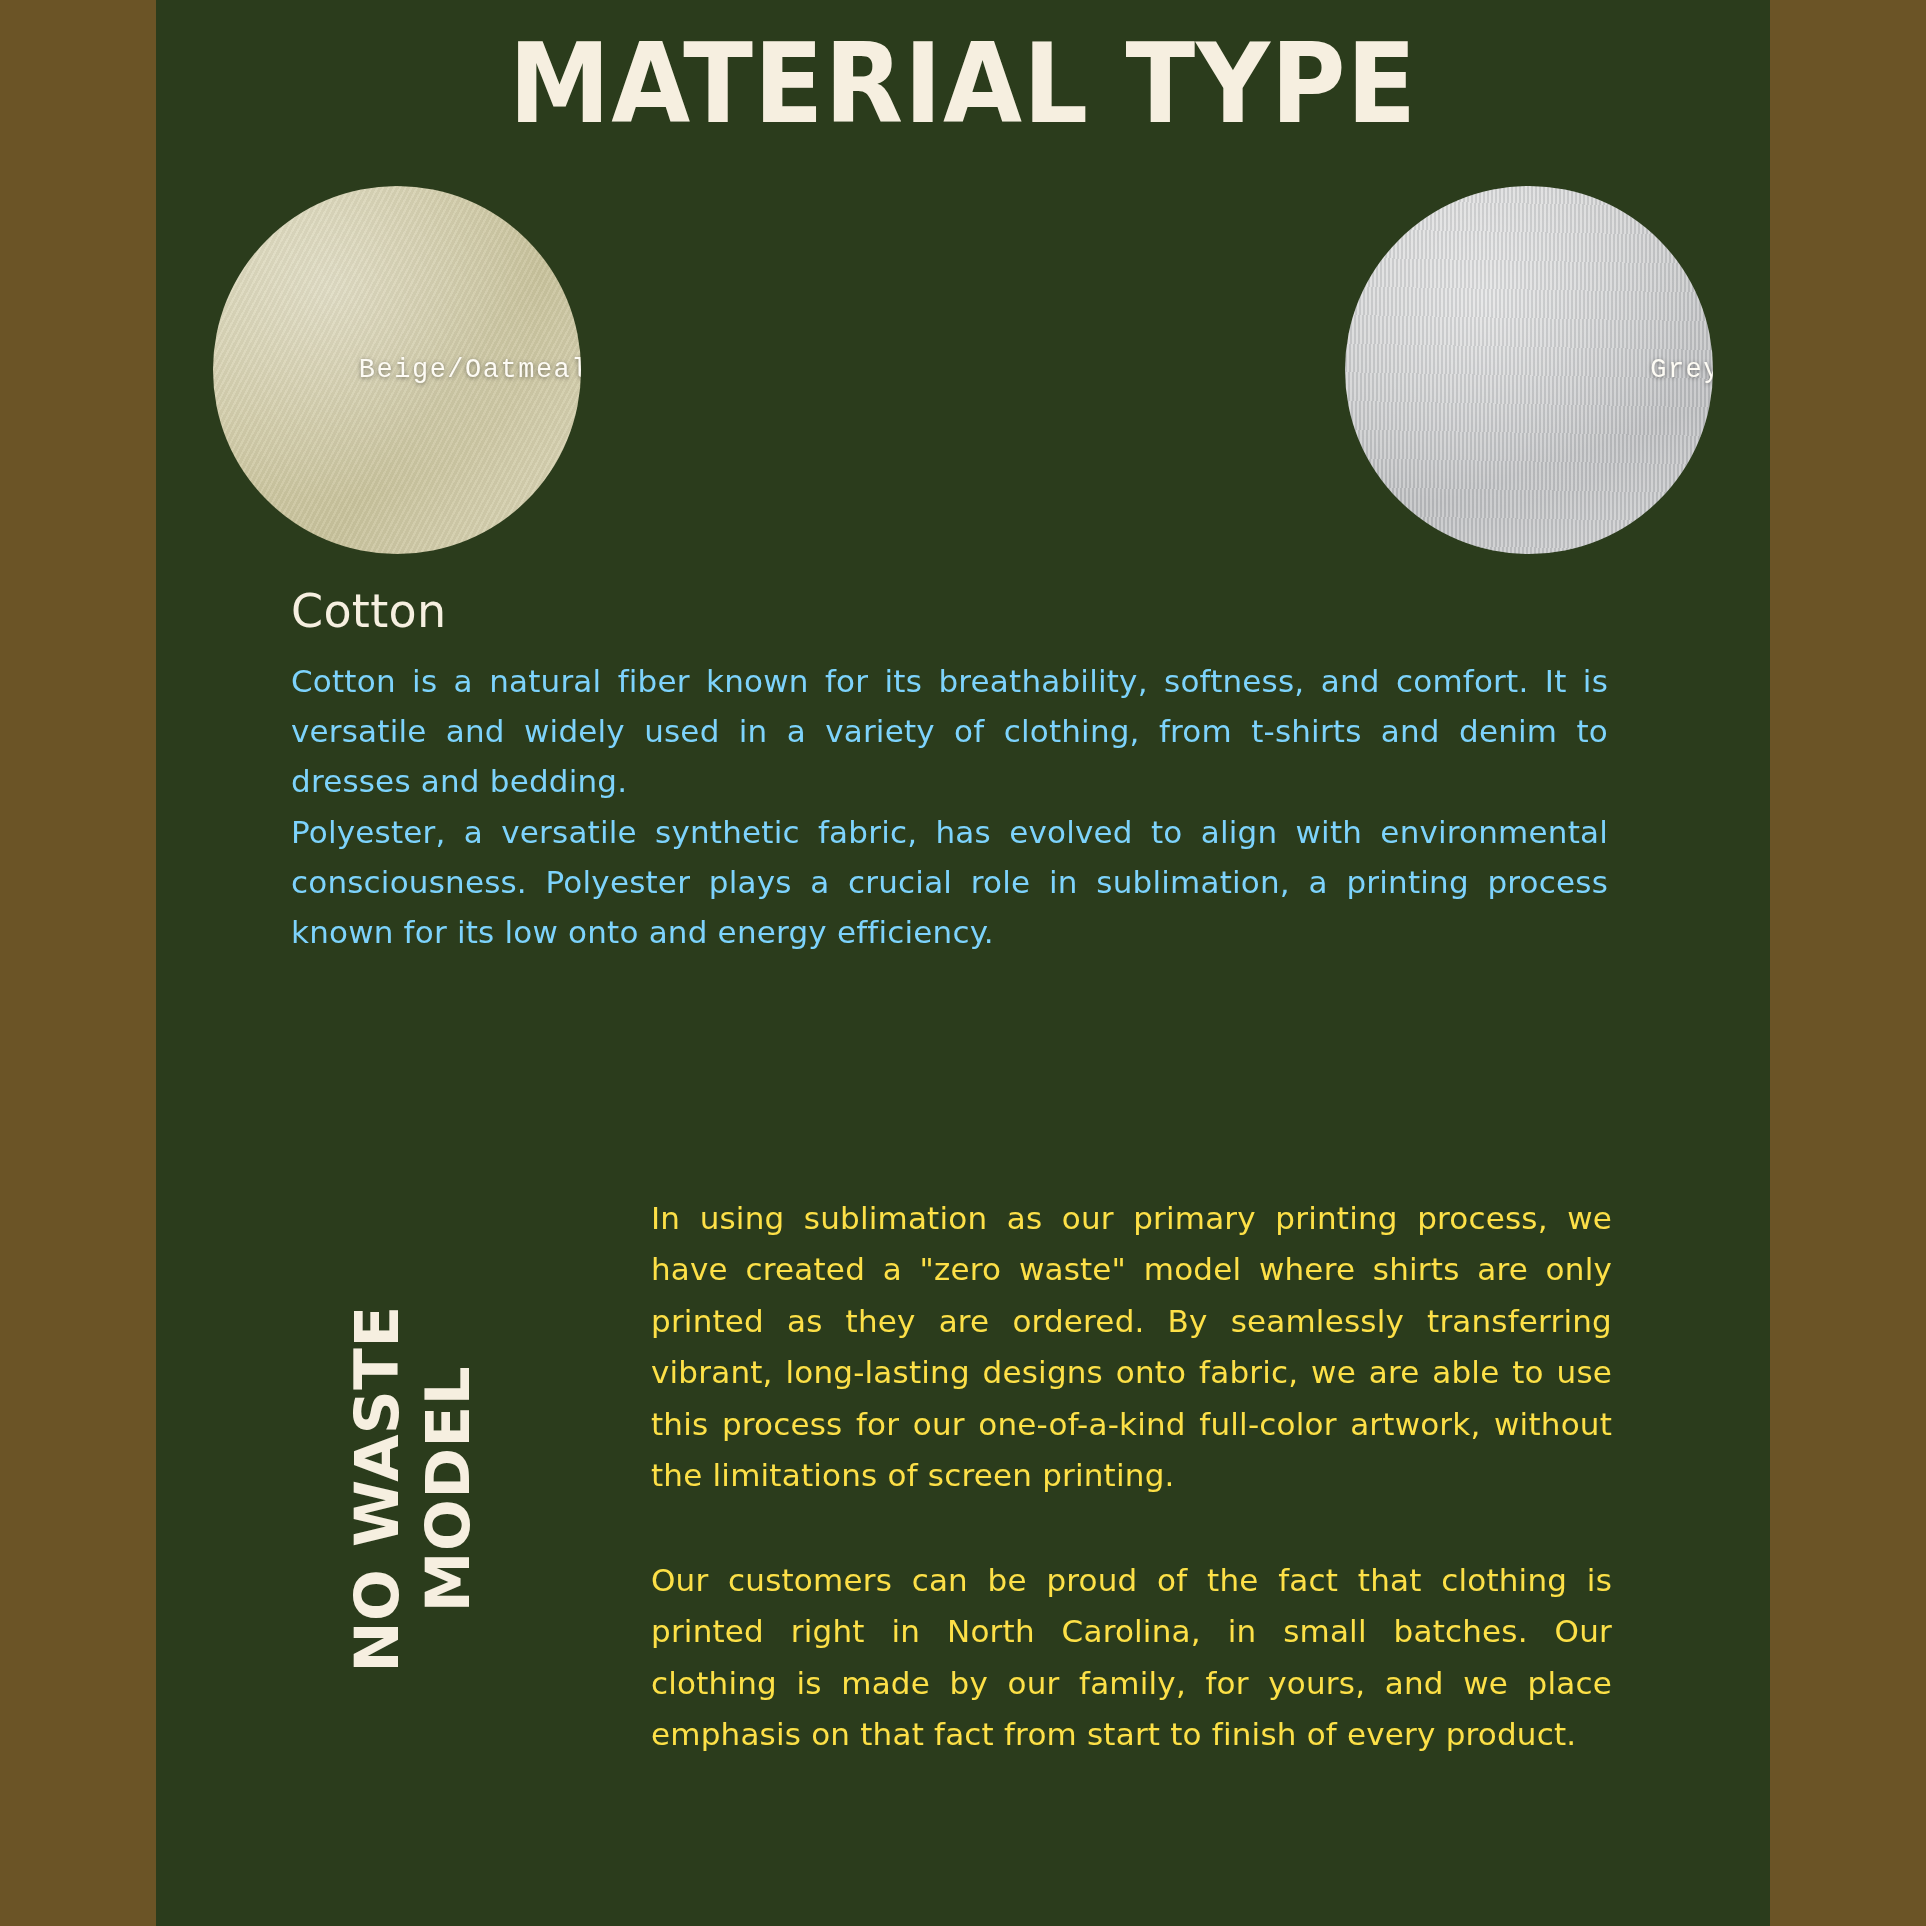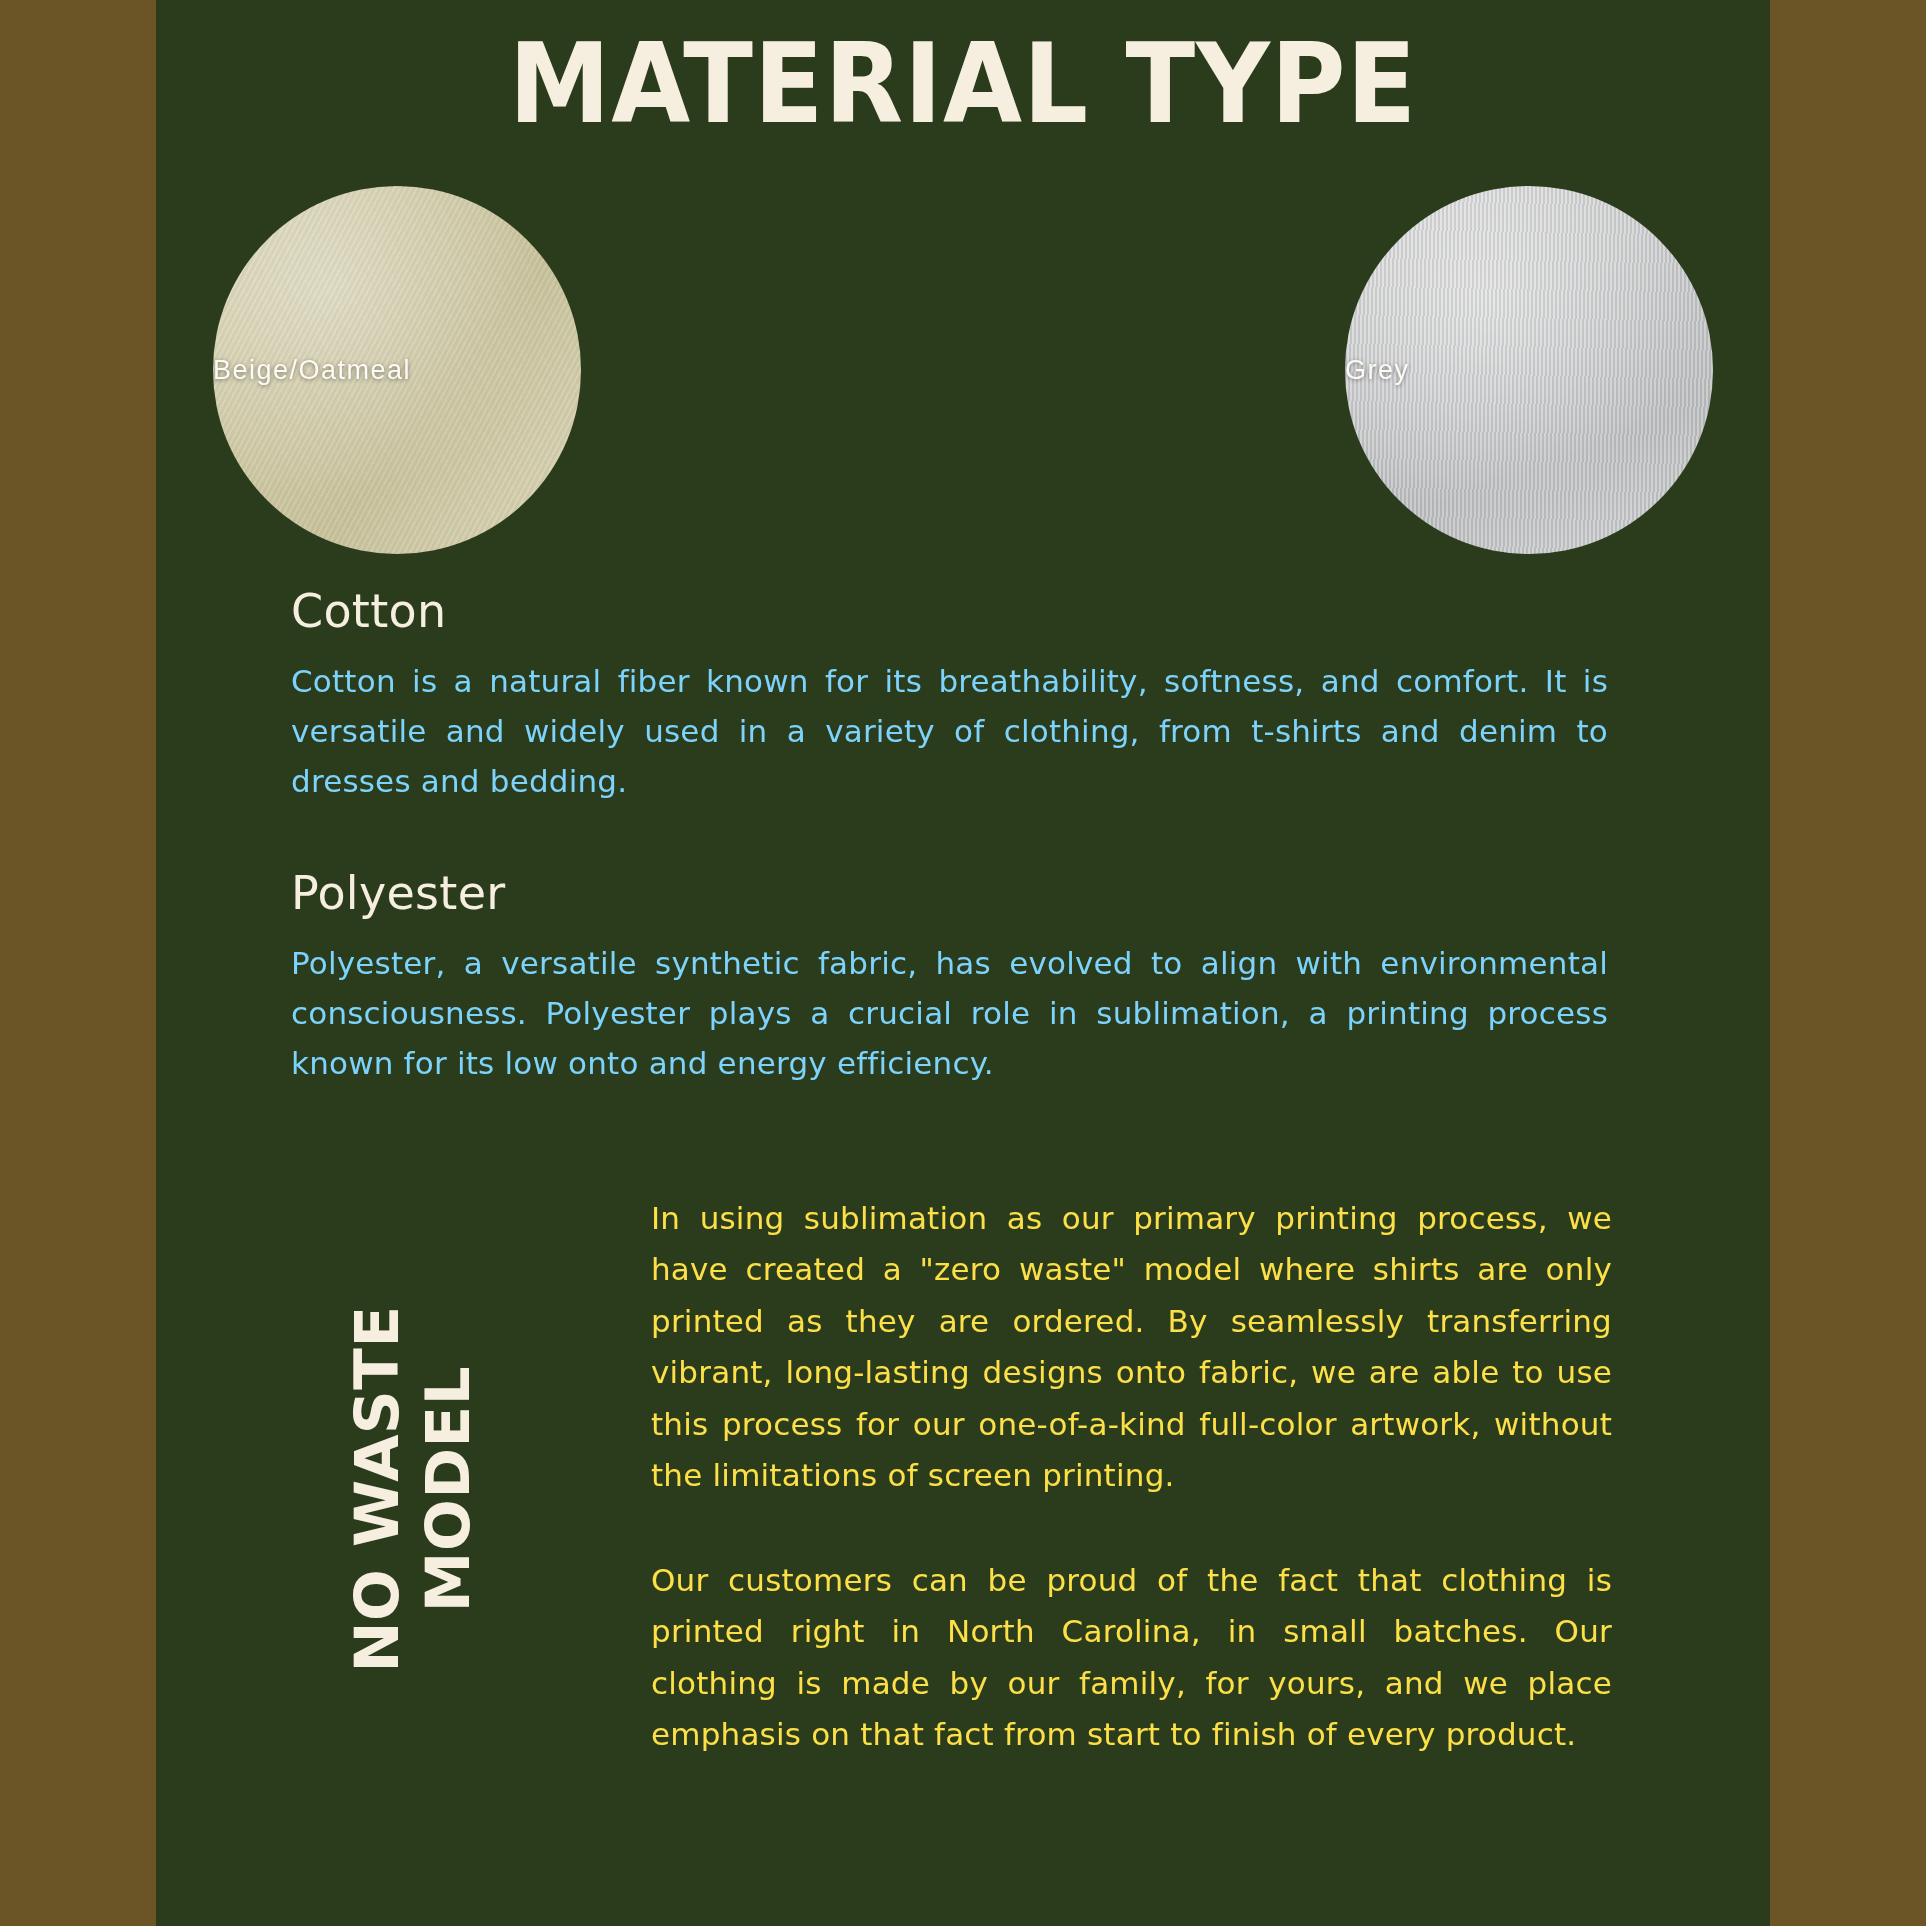--- a/index.html
+++ b/index.html
@@ -93,27 +93,28 @@
       repeating-linear-gradient(92deg, rgba(255,255,255,0.22) 0 2px, rgba(90,95,100,0.16) 2px 4px);
     opacity: .85;
   }
 
   .swatch-label {
     position: absolute;
     left: 0;
     top: 50%;
     transform: translateY(-50%);
     width: 100%;
-    text-align: left;
+    text-align: right;
     color: #fdfbf4;
-    font-family: Liberation Sans, sans-serif;
+    font-family: Liberation Mono, monospace;
     font-size: 27px;
     letter-spacing: 1.5px;
     text-shadow: 0 1px 4px rgba(0,0,0,0.45);
     z-index: 3;
+    padding-left: 8px;
   }
 
   
   .photo {
     position: absolute;
     left: 441px;
     top: 0;
     width: 733px;
     height: 337px;
     border-radius: 149px / 71px;
@@ -243,21 +244,20 @@
       <div class="swatch swatch-right">
         <span class="swatch-label">Grey</span>
       </div>
 
     </div>
 
     <div class="content">
       <h2 class="h2">Cotton</h2>
       <p class="body-text">Cotton is a natural fiber known for its breathability, softness, and comfort. It is versatile and widely used in a variety of clothing, from t-shirts and denim to dresses and bedding.</p>
 
-      <h2 class="h2 second">Polyester</h2>
       <p class="body-text">Polyester, a versatile synthetic fabric, has evolved to align with environmental consciousness. Polyester plays a crucial role in sublimation, a printing process known for its low onto and energy efficiency.</p>
     </div>
 
     <div class="vertical-wrap">
       <div class="vertical-title">NO WASTE MODEL</div>
     </div>
 
     <div class="lower-content">
       <p>In using sublimation as our primary printing process, we have created a "zero waste" model where shirts are only printed as they are ordered. By seamlessly transferring vibrant, long-lasting designs onto fabric, we are able to use this process for our one-of-a-kind full-color artwork, without the limitations of screen printing.</p>
       <p>Our customers can be proud of the fact that clothing is printed right in North Carolina, in small batches. Our clothing is made by our family, for yours, and we place emphasis on that fact from start to finish of every product.</p>

